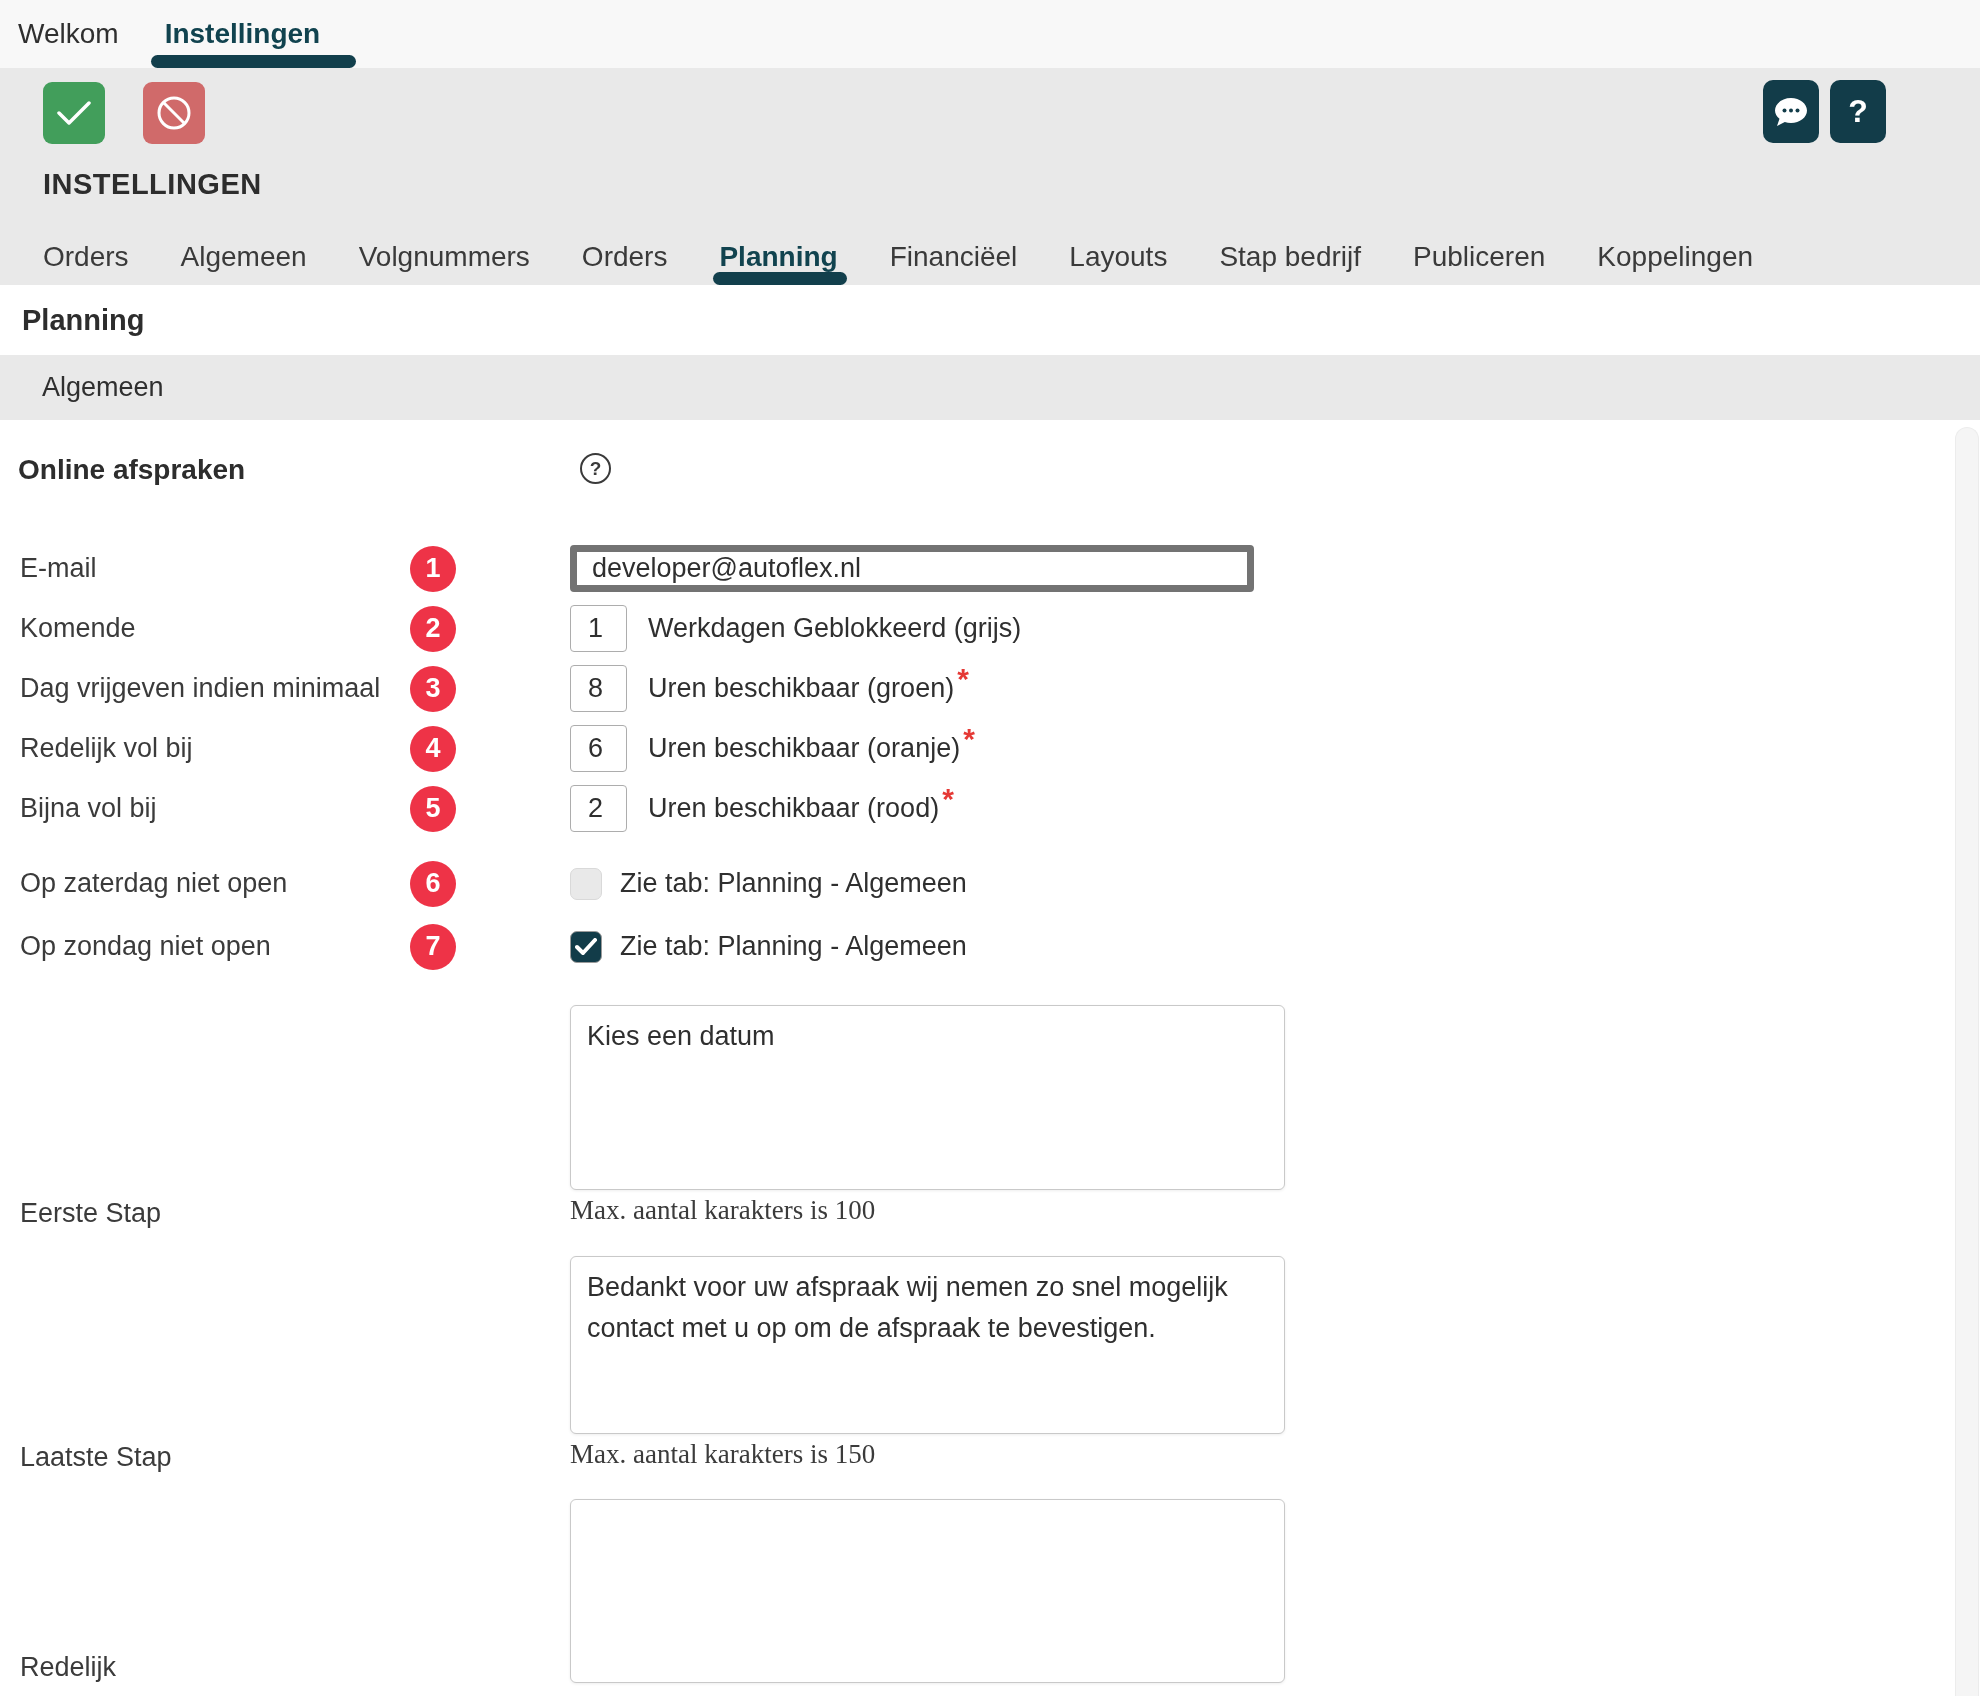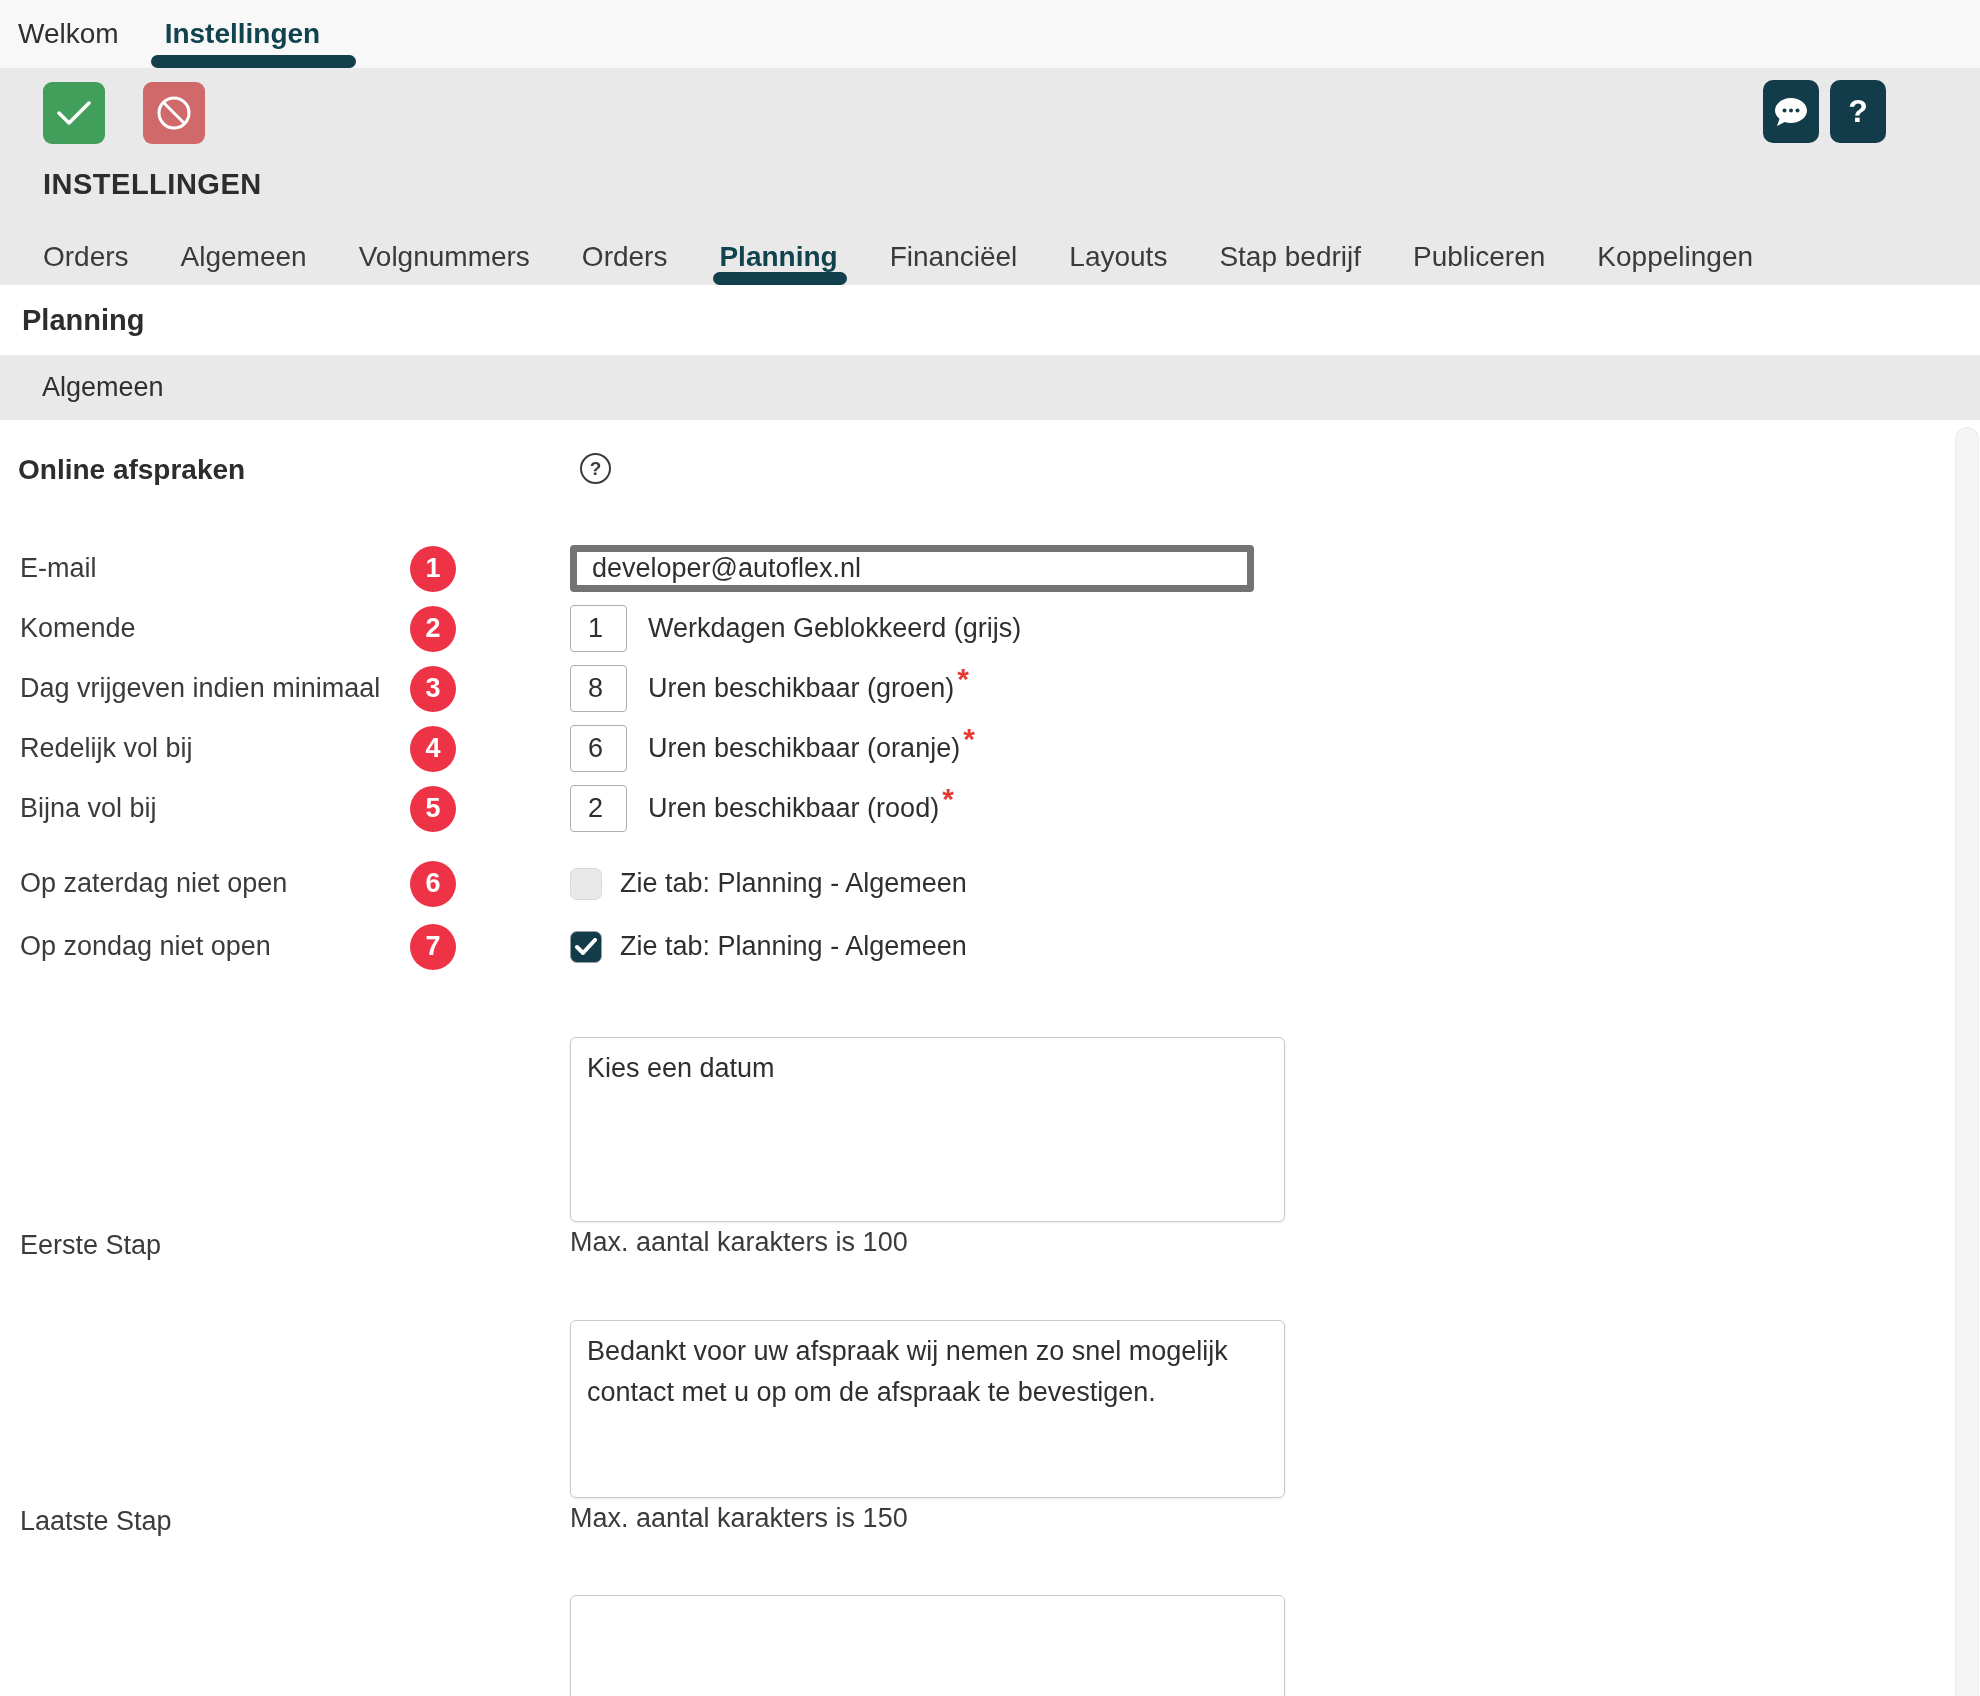--- a/index.html
+++ b/index.html
@@ -51,26 +51,26 @@
   .req { color:#e53935; font-size:30px; font-weight:bold; position:relative; top:-10px; margin-left:3px; }
 
   .checkbox-row { margin-bottom:13px; }
   .cb { width:32px; height:32px; border-radius:7px; display:flex; align-items:center; justify-content:center; cursor:pointer; }
   .cb.unchecked { background:#e9e9e9; border:1px solid #d9d9d9; }
   .cb.checked { background:#123c49; border:1px solid #9a9a9a; }
   .cb + .suffix { margin-left:18px; }
 
   .ta-row { display:flex; align-items:flex-end; padding-left:20px; }
   .ta-row .row-label { padding-top:12px; }
-  .ta-col { margin-left:160px; display:flex; flex-direction:column;margin-top:32px; }
+  .ta-col { margin-left:160px; display:flex; flex-direction:column; }
   .ta { width:715px; border:1px solid #c9c9c9; border-radius:6px; background:#fff; box-shadow:0 1px 3px rgba(0,0,0,0.07); font-family:"Liberation Sans",sans-serif; font-size:27px; line-height:41px; color:#2f2f2f; padding:10px 16px; resize:none; }
   .ta.h1x { height:185px; }
   .ta.h2x { height:178px; }
   .ta.h3x { height:184px; }
-  .helper { margin-top:5px; height:34px; font-size:27px; color:#3b3b3b; }
+  .helper { margin-top:5px; height:34px; font-size:27px; color:#3b3b3b;font-family:Liberation Serif, serif; }
 
   .spacer22 { height:22px; } .spacer15 { height:15px; } .spacer3 { height:3px; }
   .mt-laatste { margin-top:27px; } .mt-voet { margin-top:26px; }
 
   
   .scrollbar { position:absolute; top:420px; right:0; bottom:0; width:27px; background:#fff; }
   .scroll-thumb { position:absolute; top:7px; left:2px; right:1px; bottom:0; background:#f5f5f5; border:1px solid #ececec; border-bottom:none; border-radius:12px 12px 0 0; cursor:pointer; }
 
   svg { display:block; }
 </style>

